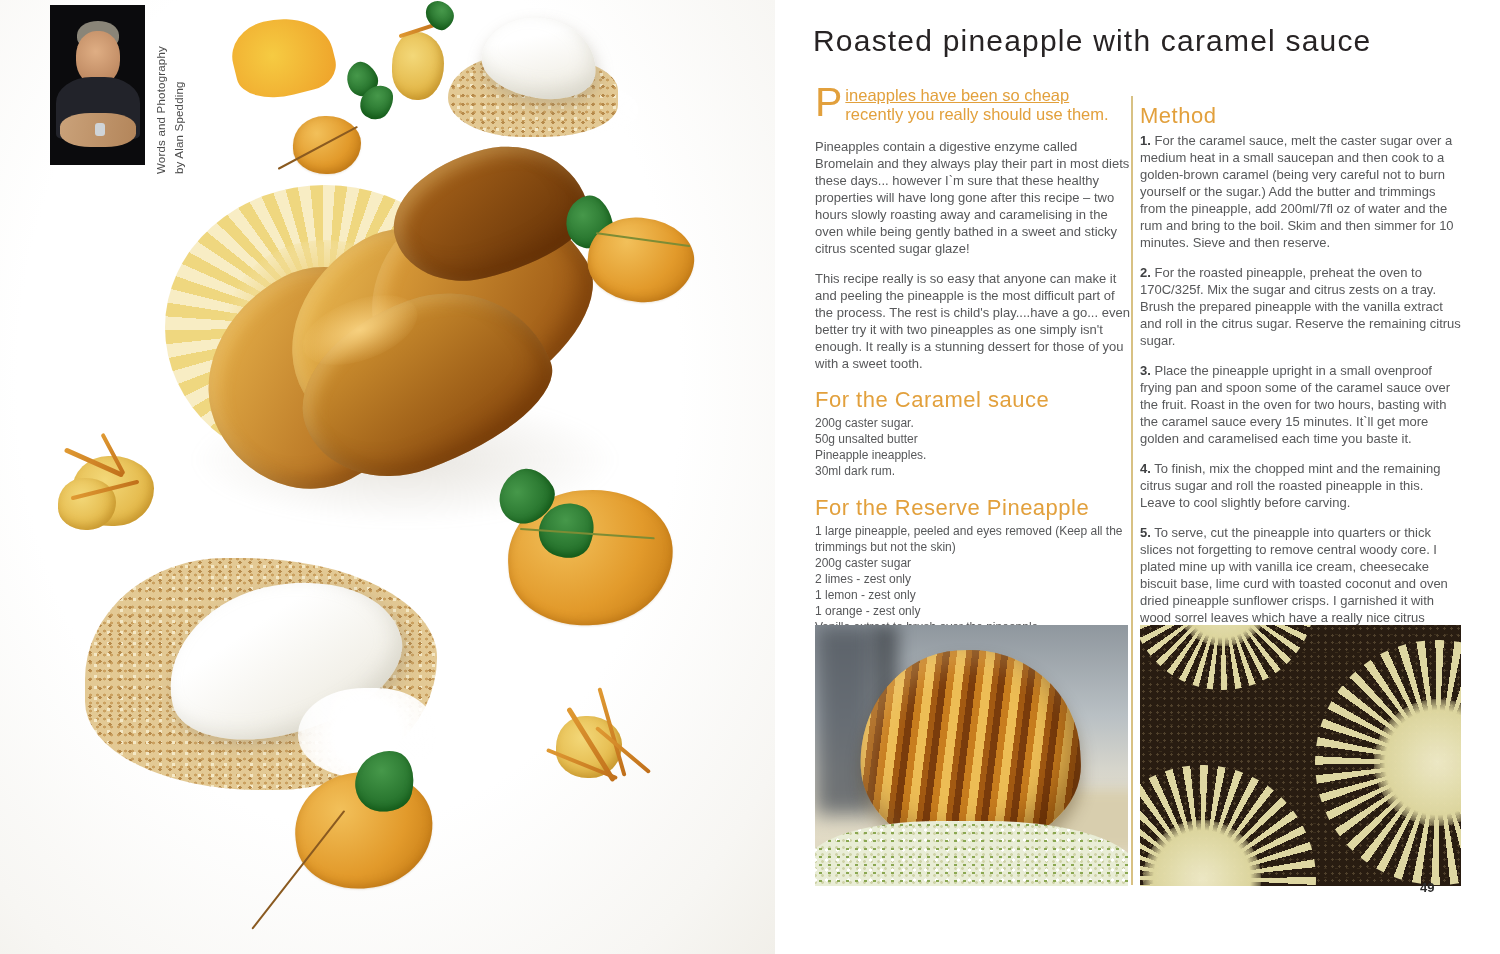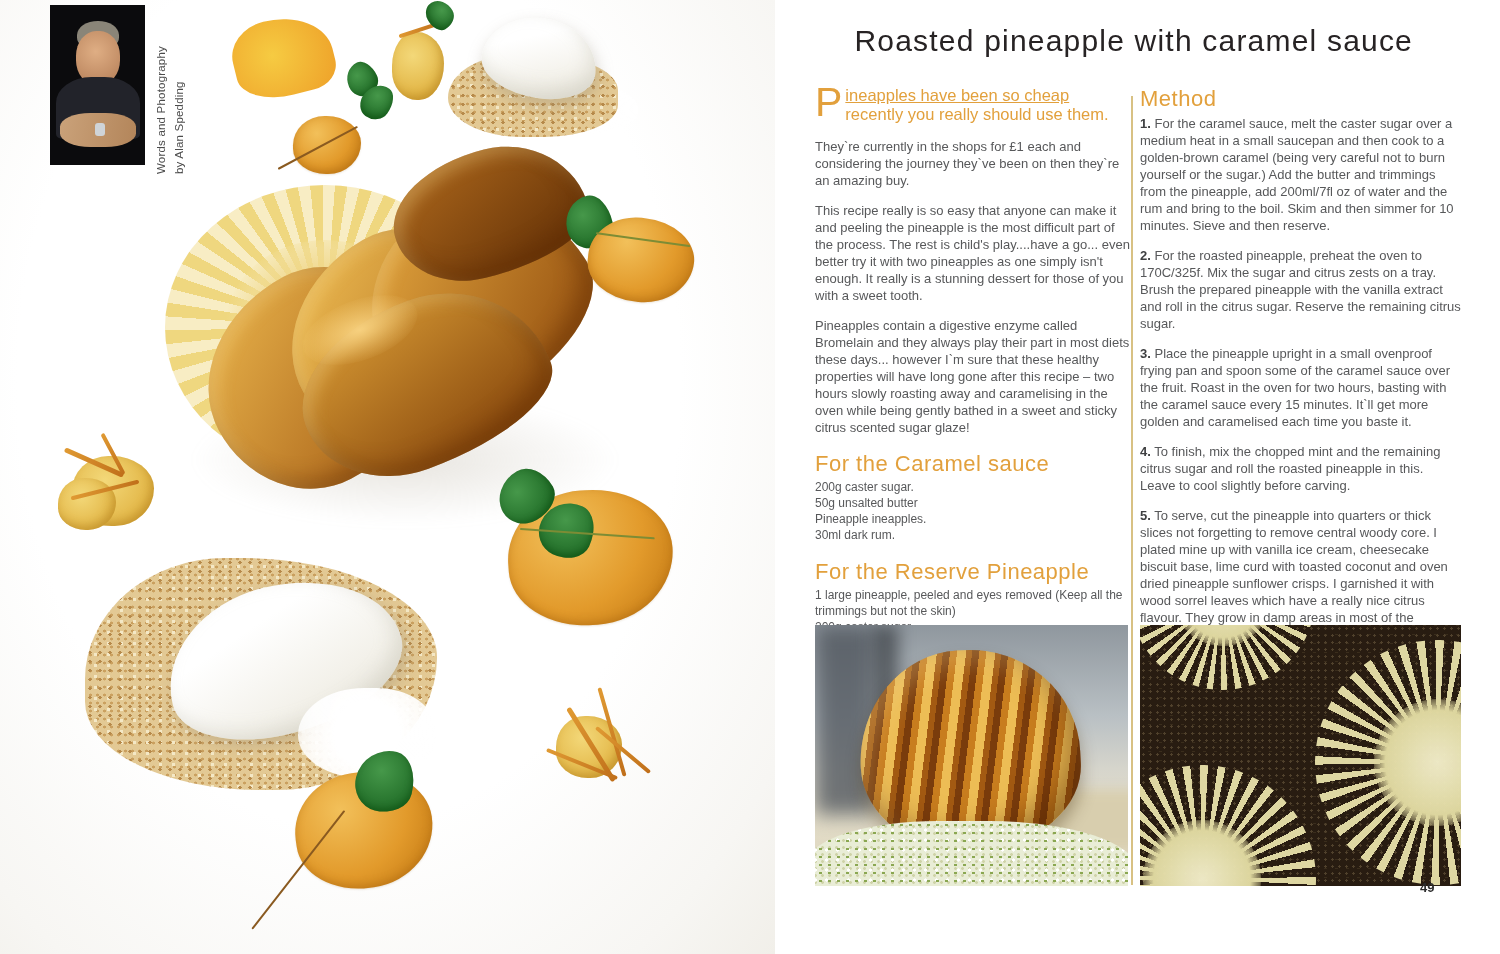--- a/index.html
+++ b/index.html
@@ -42,31 +42,31 @@
   #author-photo{left:50px;top:5px;width:95px;height:160px;background:#0b0b0d;overflow:hidden;}
   #author-caption{left:97px;top:80px;width:150px;height:38px;transform:rotate(-90deg);
         font-size:11.5px;color:#4b4b4b;line-height:1.55;letter-spacing:.2px;}
 
   .sunflower{background:repeating-conic-gradient(from 4deg,#EFD77F 0deg 5deg,#F8EDC4 5deg 10deg);
         background-color:#F2DE9A;border-radius:50%;}
   .sunflower-core{background:radial-gradient(circle,#EFD586 0 35%,rgba(242,222,154,.6) 60%,rgba(242,222,154,0) 75%);border-radius:50%;}
 
   
   #page-title{left:813px;top:24px;width:600px;font-size:30px;letter-spacing:1.2px;
-        color:var(--title);font-weight:400;text-align:right;}
+        color:var(--title);font-weight:400;}
   .col{position:absolute;top:86px;}
   #col-left{left:815px;width:316px;}
   #col-right{left:1140px;width:322px;}
   #intro-heading{display:flex;color:var(--accent);}
   #intro-dropcap{font-size:41px;line-height:.82;margin-right:3px;font-weight:400;}
   .intro-line{font-size:16.5px;line-height:1.18;}
   .para{font-size:13px;line-height:1.31;color:var(--body);margin-top:13px;}
   .sec-heading{font-size:22px;color:var(--accent);font-weight:400;letter-spacing:.5px;margin:15px 0 3px;}
   .ing{font-size:12px;line-height:1.33;color:var(--body);}
-  #method-heading{margin-top:0;}
+  #method-heading{margin-top:17px;}
   .step{font-size:13px;line-height:1.31;color:var(--body);margin-bottom:13px;}
   .step-num{color:#3F4042;font-weight:bold;}
   #divider{left:1131px;top:96px;width:2px;height:789px;background:var(--divider);}
 
   
   #photo-roasted{left:815px;top:625px;width:313px;height:261px;overflow:hidden;
       background:linear-gradient(180deg,#8f979e 0%,#b9c0c4 35%,#d6d5cc 55%,#e3ddc9 72%,#ded6bd 100%);}
   .pa-bar1{left:0;top:0;width:60px;height:190px;background:#4b5159;filter:blur(10px);opacity:.75;}
   .pa-bar2{left:58px;top:0;width:26px;height:160px;background:#2f3338;filter:blur(8px);opacity:.6;}
   .pa-table{left:215px;top:165px;width:110px;height:60px;background:#d8ceae;filter:blur(6px);}
@@ -171,23 +171,22 @@
 
   <div id="col-left" class="col">
     <div id="intro-heading">
       <span id="intro-dropcap">P</span>
       <span>
         <span class="intro-line" style="display:block;text-decoration:underline;">ineapples have been so cheap</span>
         <span class="intro-line" style="display:block;">recently you really should use them.</span>
       </span>
     </div>
     <div>
-        <div class="para">They`re currently in the shops for £1 each and considering the journey they`ve been on then they`re an amazing buy.</div>
+        <div class="para">Pineapples contain a digestive enzyme called Bromelain and they always play their part in most diets these days... however I`m sure that these healthy properties will have long gone after this recipe – two hours slowly roasting away and caramelising in the oven while being gently bathed in a sweet and sticky citrus scented sugar glaze!</div>
         <div class="para">This recipe really is so easy that anyone can make it and peeling the pineapple is the most difficult part of the process. The rest is child's play....have a go... even better try it with two pineapples as one simply isn't enough. It really is a stunning dessert for those of you with a sweet tooth.</div>
-        <div class="para">Pineapples contain a digestive enzyme called Bromelain and they always play their part in most diets these days... however I`m sure that these healthy properties will have long gone after this recipe – two hours slowly roasting away and caramelising in the oven while being gently bathed in a sweet and sticky citrus scented sugar glaze!</div>
       </div>
     <h2 class="sec-heading">For the Caramel sauce</h2>
     <div>
         <div class="ing">200g caster sugar.</div>
         <div class="ing">50g unsalted butter</div>
         <div class="ing">Pineapple ineapples.</div>
         <div class="ing">30ml dark rum.</div>
       </div>
     <h2 class="sec-heading">For the Reserve Pineapple</h2>
     <div>

